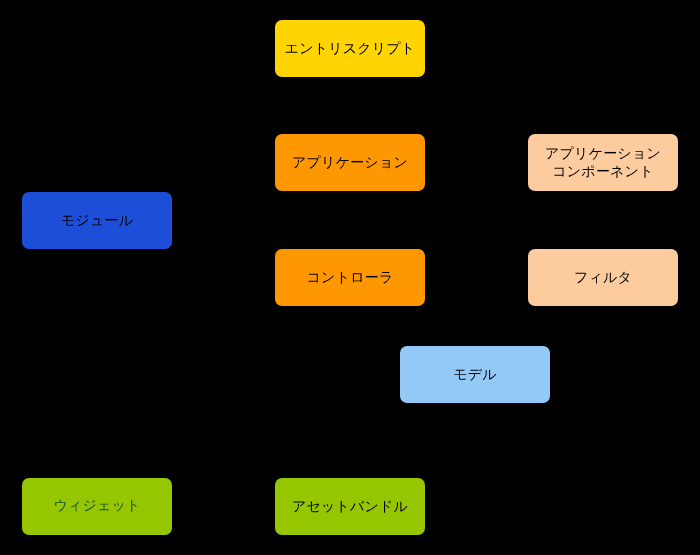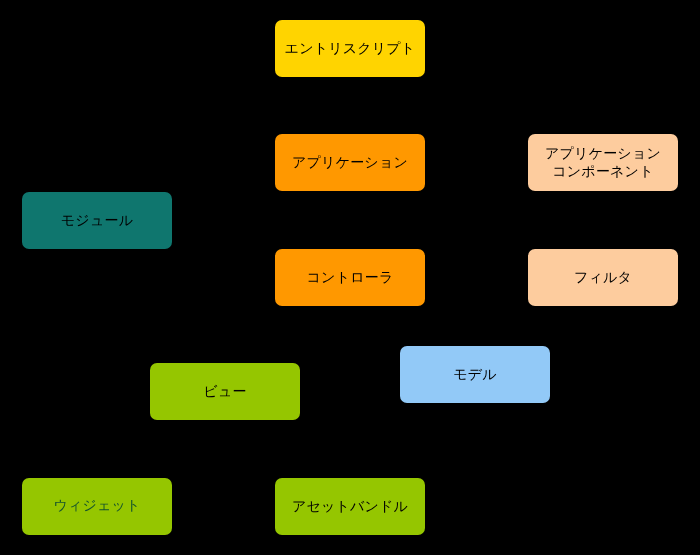--- a/index.html
+++ b/index.html
@@ -50,20 +50,19 @@
 <div id="diagram-canvas" style="width: 700px; height: 543px; background: rgb(0, 0, 0);">
   <svg class="edge-layer" viewBox="0 0 700 555" xmlns="http://www.w3.org/2000/svg" aria-hidden="true">
 
     <g id="edges" stroke="#000000" stroke-width="1.5" fill="none"></g>
   </svg>
 
 <div class="node" style="left: 275px; top: 20px; width: 150px; height: 57px; background: rgb(255, 212, 0); color: rgb(0, 0, 0);"><span class="node-label">エントリスクリプト</span></div>
     <div class="node" style="left: 275px; top: 134px; width: 150px; height: 57px; background: rgb(255, 152, 0); color: rgb(0, 0, 0);"><span class="node-label">アプリケーション</span></div>
     <div class="node" style="left: 528px; top: 134px; width: 150px; height: 57px; background: rgb(253, 204, 158); color: rgb(0, 0, 0);"><span class="node-label">アプリケーション
 コンポーネント</span></div>
-    <div class="node" style="left: 22px; top: 192px; width: 150px; height: 57px; background: #0f766e; color: rgb(0, 0, 0);"><span class="node-label">モジュール</span></div>
+    <div class="node" style="left: 22px; top: 192px; width: 150px; height: 57px; background: #1d4ed8; color: rgb(0, 0, 0);"><span class="node-label">モジュール</span></div>
     <div class="node" style="left: 528px; top: 249px; width: 150px; height: 57px; background: rgb(253, 204, 158); color: rgb(0, 0, 0);"><span class="node-label">フィルタ</span></div>
     <div class="node" style="left: 275px; top: 249px; width: 150px; height: 57px; background: rgb(255, 152, 0); color: rgb(0, 0, 0);"><span class="node-label">コントローラ</span></div>
-    <div class="node" style="left: 150px; top: 363px; width: 150px; height: 57px; background: rgb(149, 198, 0); color: rgb(0, 0, 0);"><span class="node-label">ビュー</span></div>
     <div class="node" style="left: 400px; top: 346px; width: 150px; height: 57px; background: rgb(146, 201, 247); color: rgb(0, 0, 0);"><span class="node-label">モデル</span></div>
     <div class="node" style="left: 22px; top: 478px; width: 150px; height: 57px; background: rgb(149, 198, 0); color: #14532d; font-family: Liberation Mono, monospace;"><span class="node-label">ウィジェット</span></div>
     <div class="node" style="left: 275px; top: 478px; width: 150px; height: 57px; background: rgb(149, 198, 0); color: #000000;"><span class="node-label">アセットバンドル</span></div>
   </div>
 
 </body></html>

